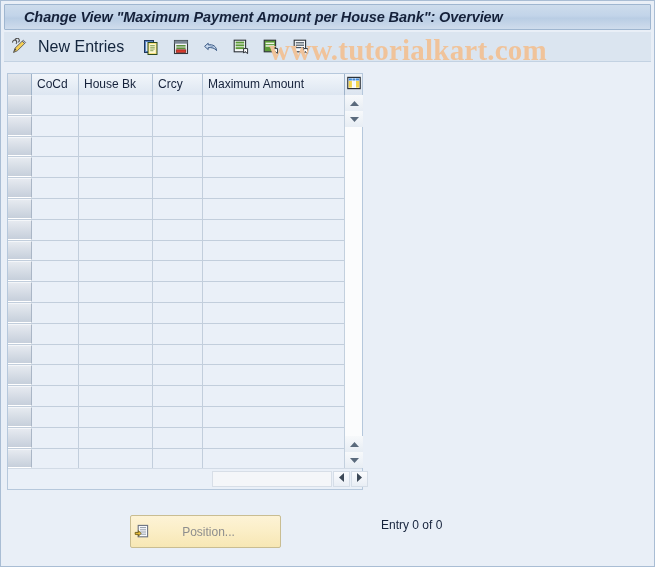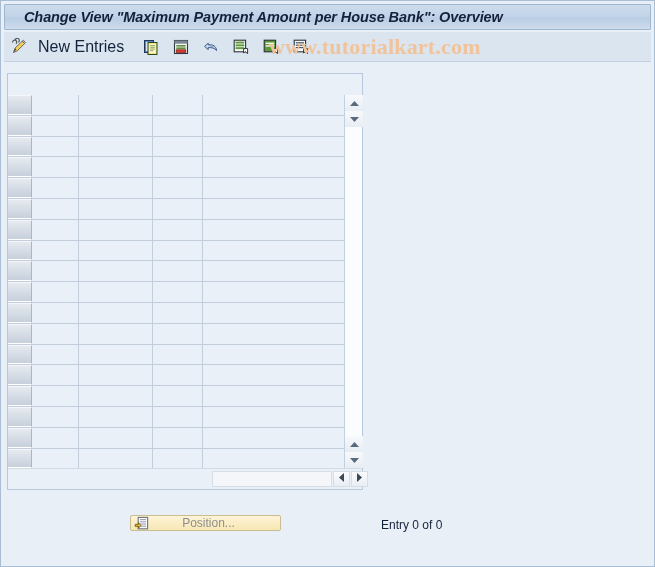--- a/index.html
+++ b/index.html
@@ -89,21 +89,21 @@
     padding: 0 4px;
   }
   .tb-gap { width: 8px; }
 
   
   #watermark {
     position: absolute;
     left: 268px;
     top: 33px;
     font-family: "Liberation Serif", serif;
-    font-size: 22px;
+    font-size: 29px;
     font-weight: bold;
     color: #f0c39a;
     white-space: nowrap;
     pointer-events: none;
     letter-spacing: 0.2px;
   }
 
   
   #table-wrap {
     position: absolute;
@@ -263,21 +263,21 @@
     border: 1px solid #d5dde7;
     display: flex; align-items: center; justify-content: center;
   }
 
   
   #position-button {
     position: absolute;
     left: 129px;
     top: 514px;
     width: 151px;
-    height: 16px;
+    height: 33px;
     box-sizing: border-box;
     background: linear-gradient(to bottom, #fdf3d6 0%, #fbeec6 50%, #f7e7b4 100%);
     border: 1px solid #c9bd92;
     border-radius: 2px;
     display: flex;
     align-items: center;
     overflow: hidden;
   }
   #position-button .pb-icon {
     width: 20px;
@@ -410,20 +410,41 @@
           <path d="M11.6 10.6 L15.6 10.6 L15.6 15.6 L13.1 13.6 L11.6 15.1 Z" fill="#ffffff" stroke="#2e3338" stroke-width="1"></path>
         </svg>
       </span>
     </div>
   </div>
 
   <div id="watermark">www.tutorialkart.com</div>
 
   <div id="table-wrap">
 
+    <div id="table-head">
+      <div class="th sel-col"></div>
+      <div class="th c-cocd">CoCd</div>
+      <div class="th c-housebk">House Bk</div>
+      <div class="th c-crcy">Crcy</div>
+      <div class="th c-amount">Maximum Amount</div>
+
+      <div class="col-config-btn">
+        <span>
+          <svg width="14" height="14" viewBox="0 0 14 14">
+            <rect x="0.8" y="1.4" width="12.4" height="11.2" fill="#ffffff" stroke="#2b3137" stroke-width="1.2"></rect>
+            <rect x="1.8" y="2.4" width="3.1" height="2.1" fill="#3f87d4"></rect>
+            <rect x="5.4" y="2.4" width="3.1" height="2.1" fill="#3f87d4"></rect>
+            <rect x="9.0" y="2.4" width="3.2" height="2.1" fill="#3f87d4"></rect>
+            <rect x="1.8" y="5.0" width="3.1" height="6.6" fill="#f3d54e"></rect>
+            <rect x="5.4" y="5.0" width="3.1" height="6.6" fill="#f6f8fa"></rect>
+            <rect x="9.0" y="5.0" width="3.2" height="6.6" fill="#f3d54e"></rect>
+          </svg>
+        </span>
+      </div>
+    </div>
 
     <div id="table-body">
       <div class="trow">
         <div class="td sel-col"></div>
         <div class="td c-cocd"></div>
         <div class="td c-housebk"></div>
         <div class="td c-crcy"></div>
         <div class="td c-amount"></div>
       </div>
       <div class="trow">

